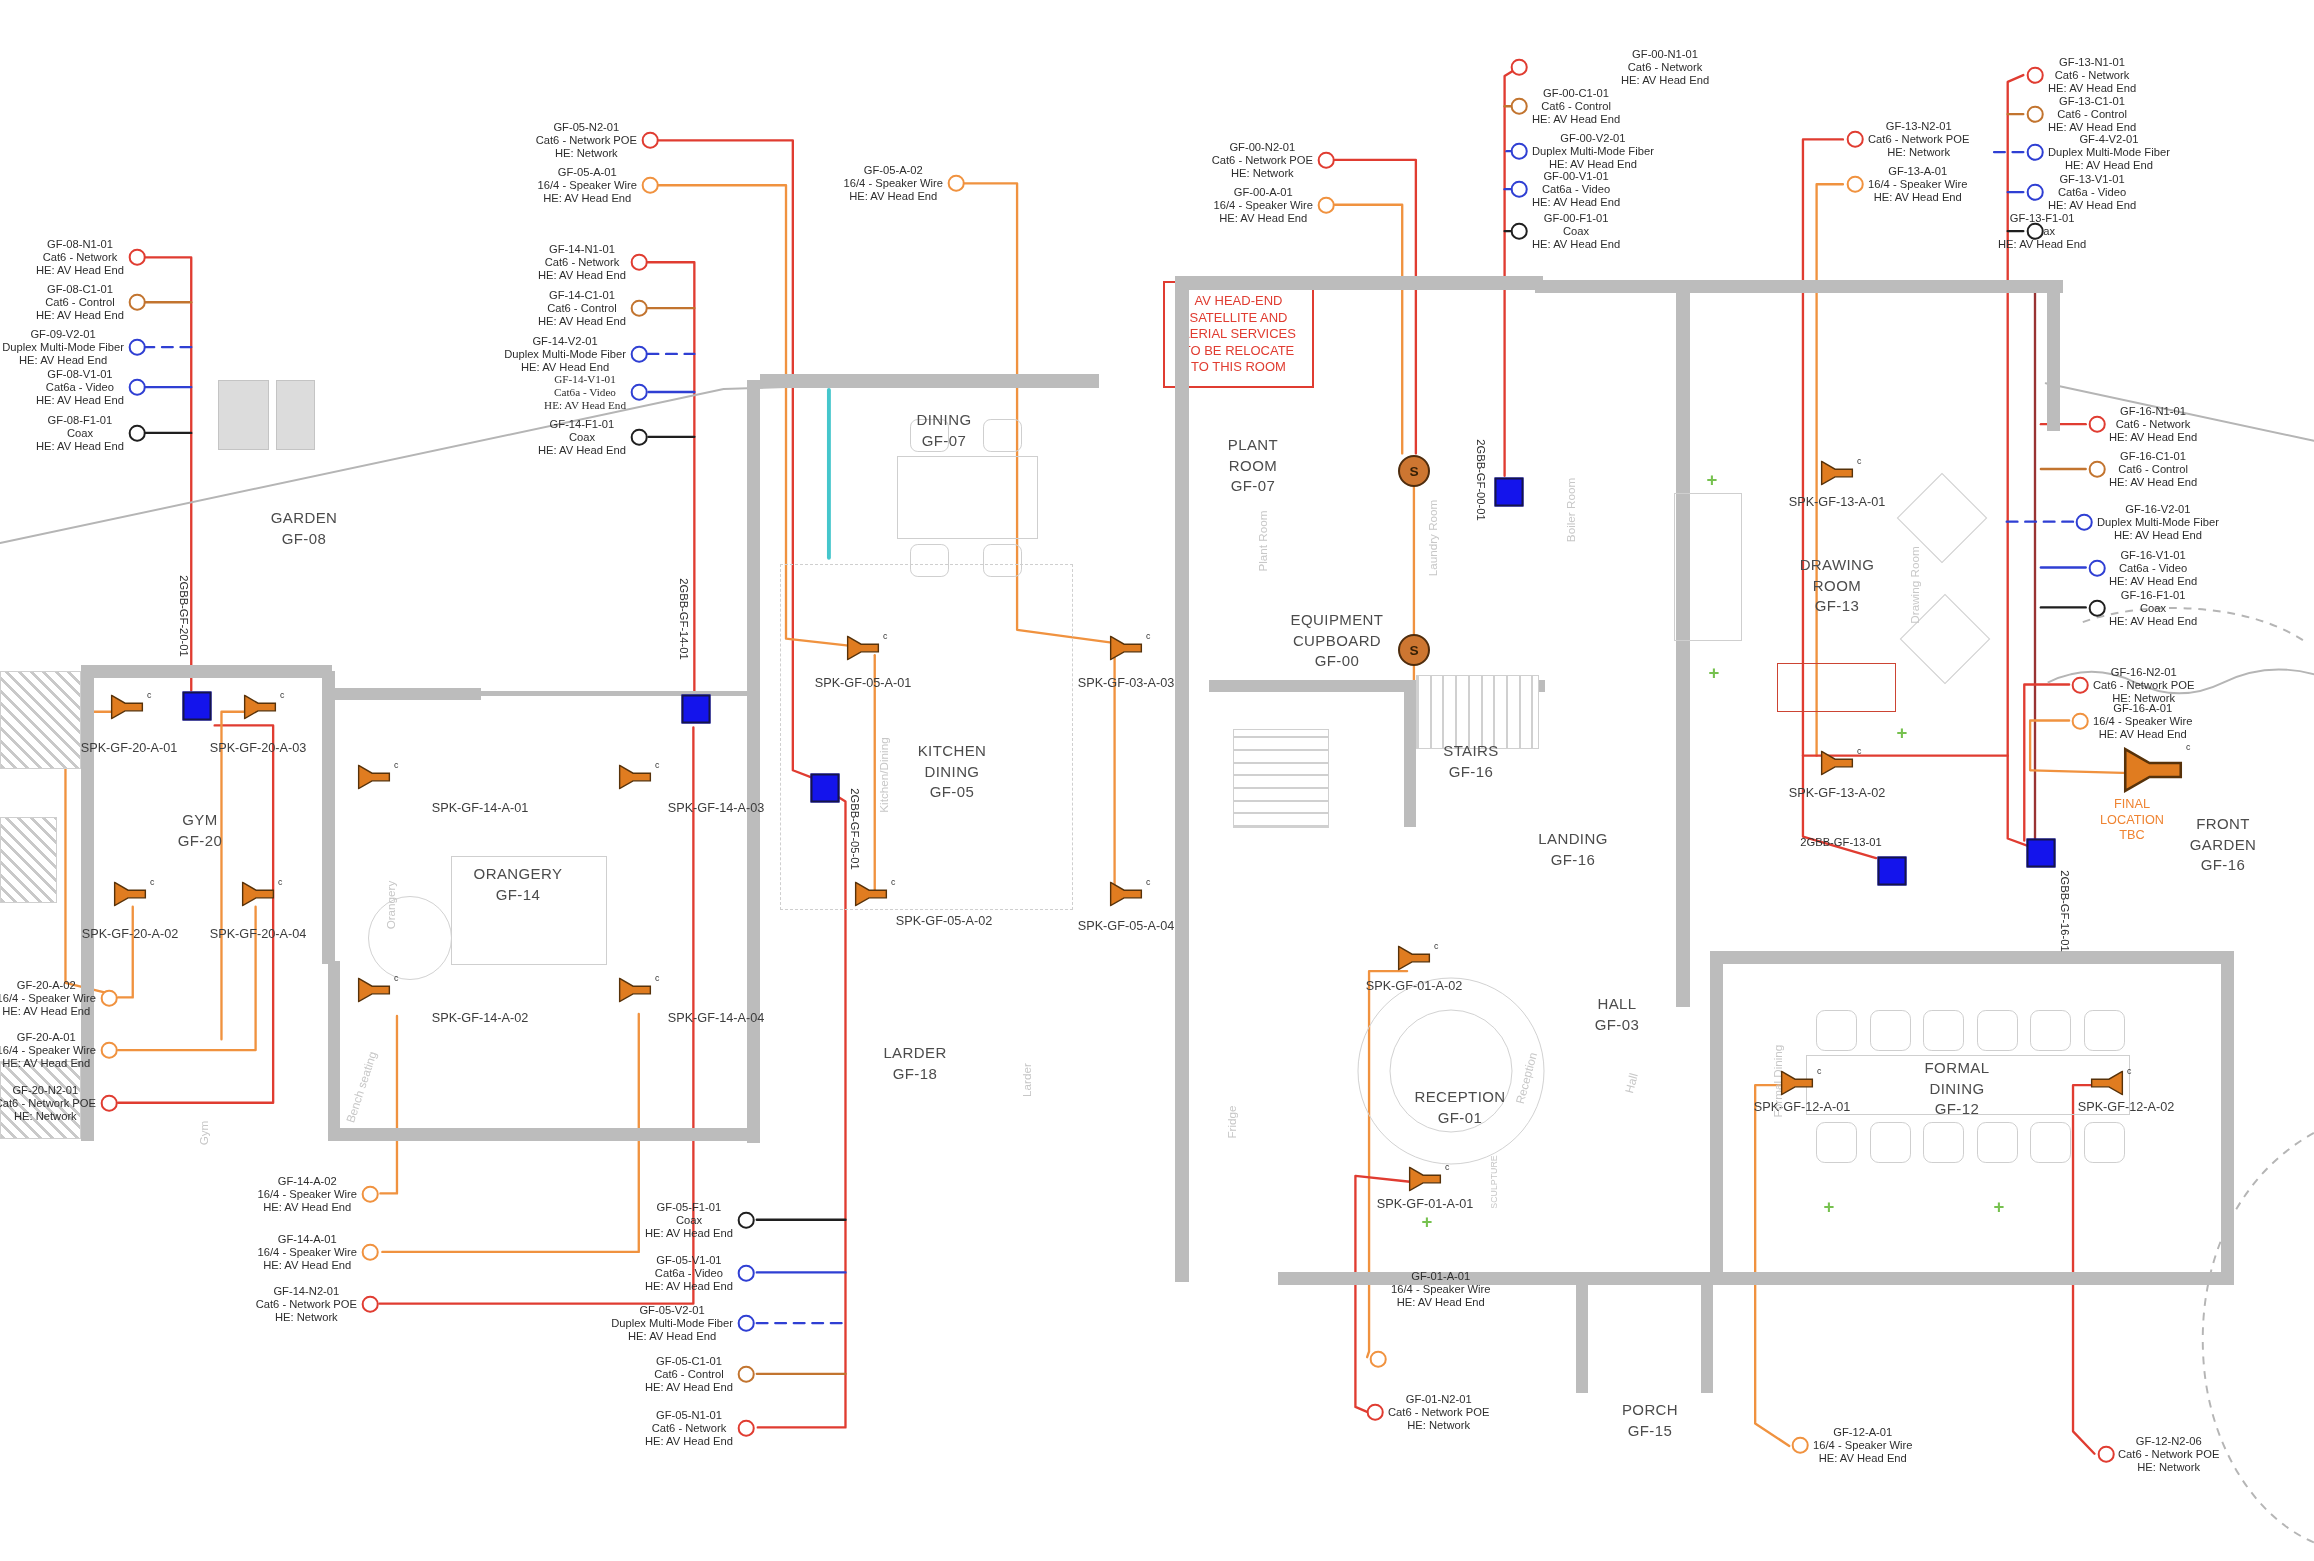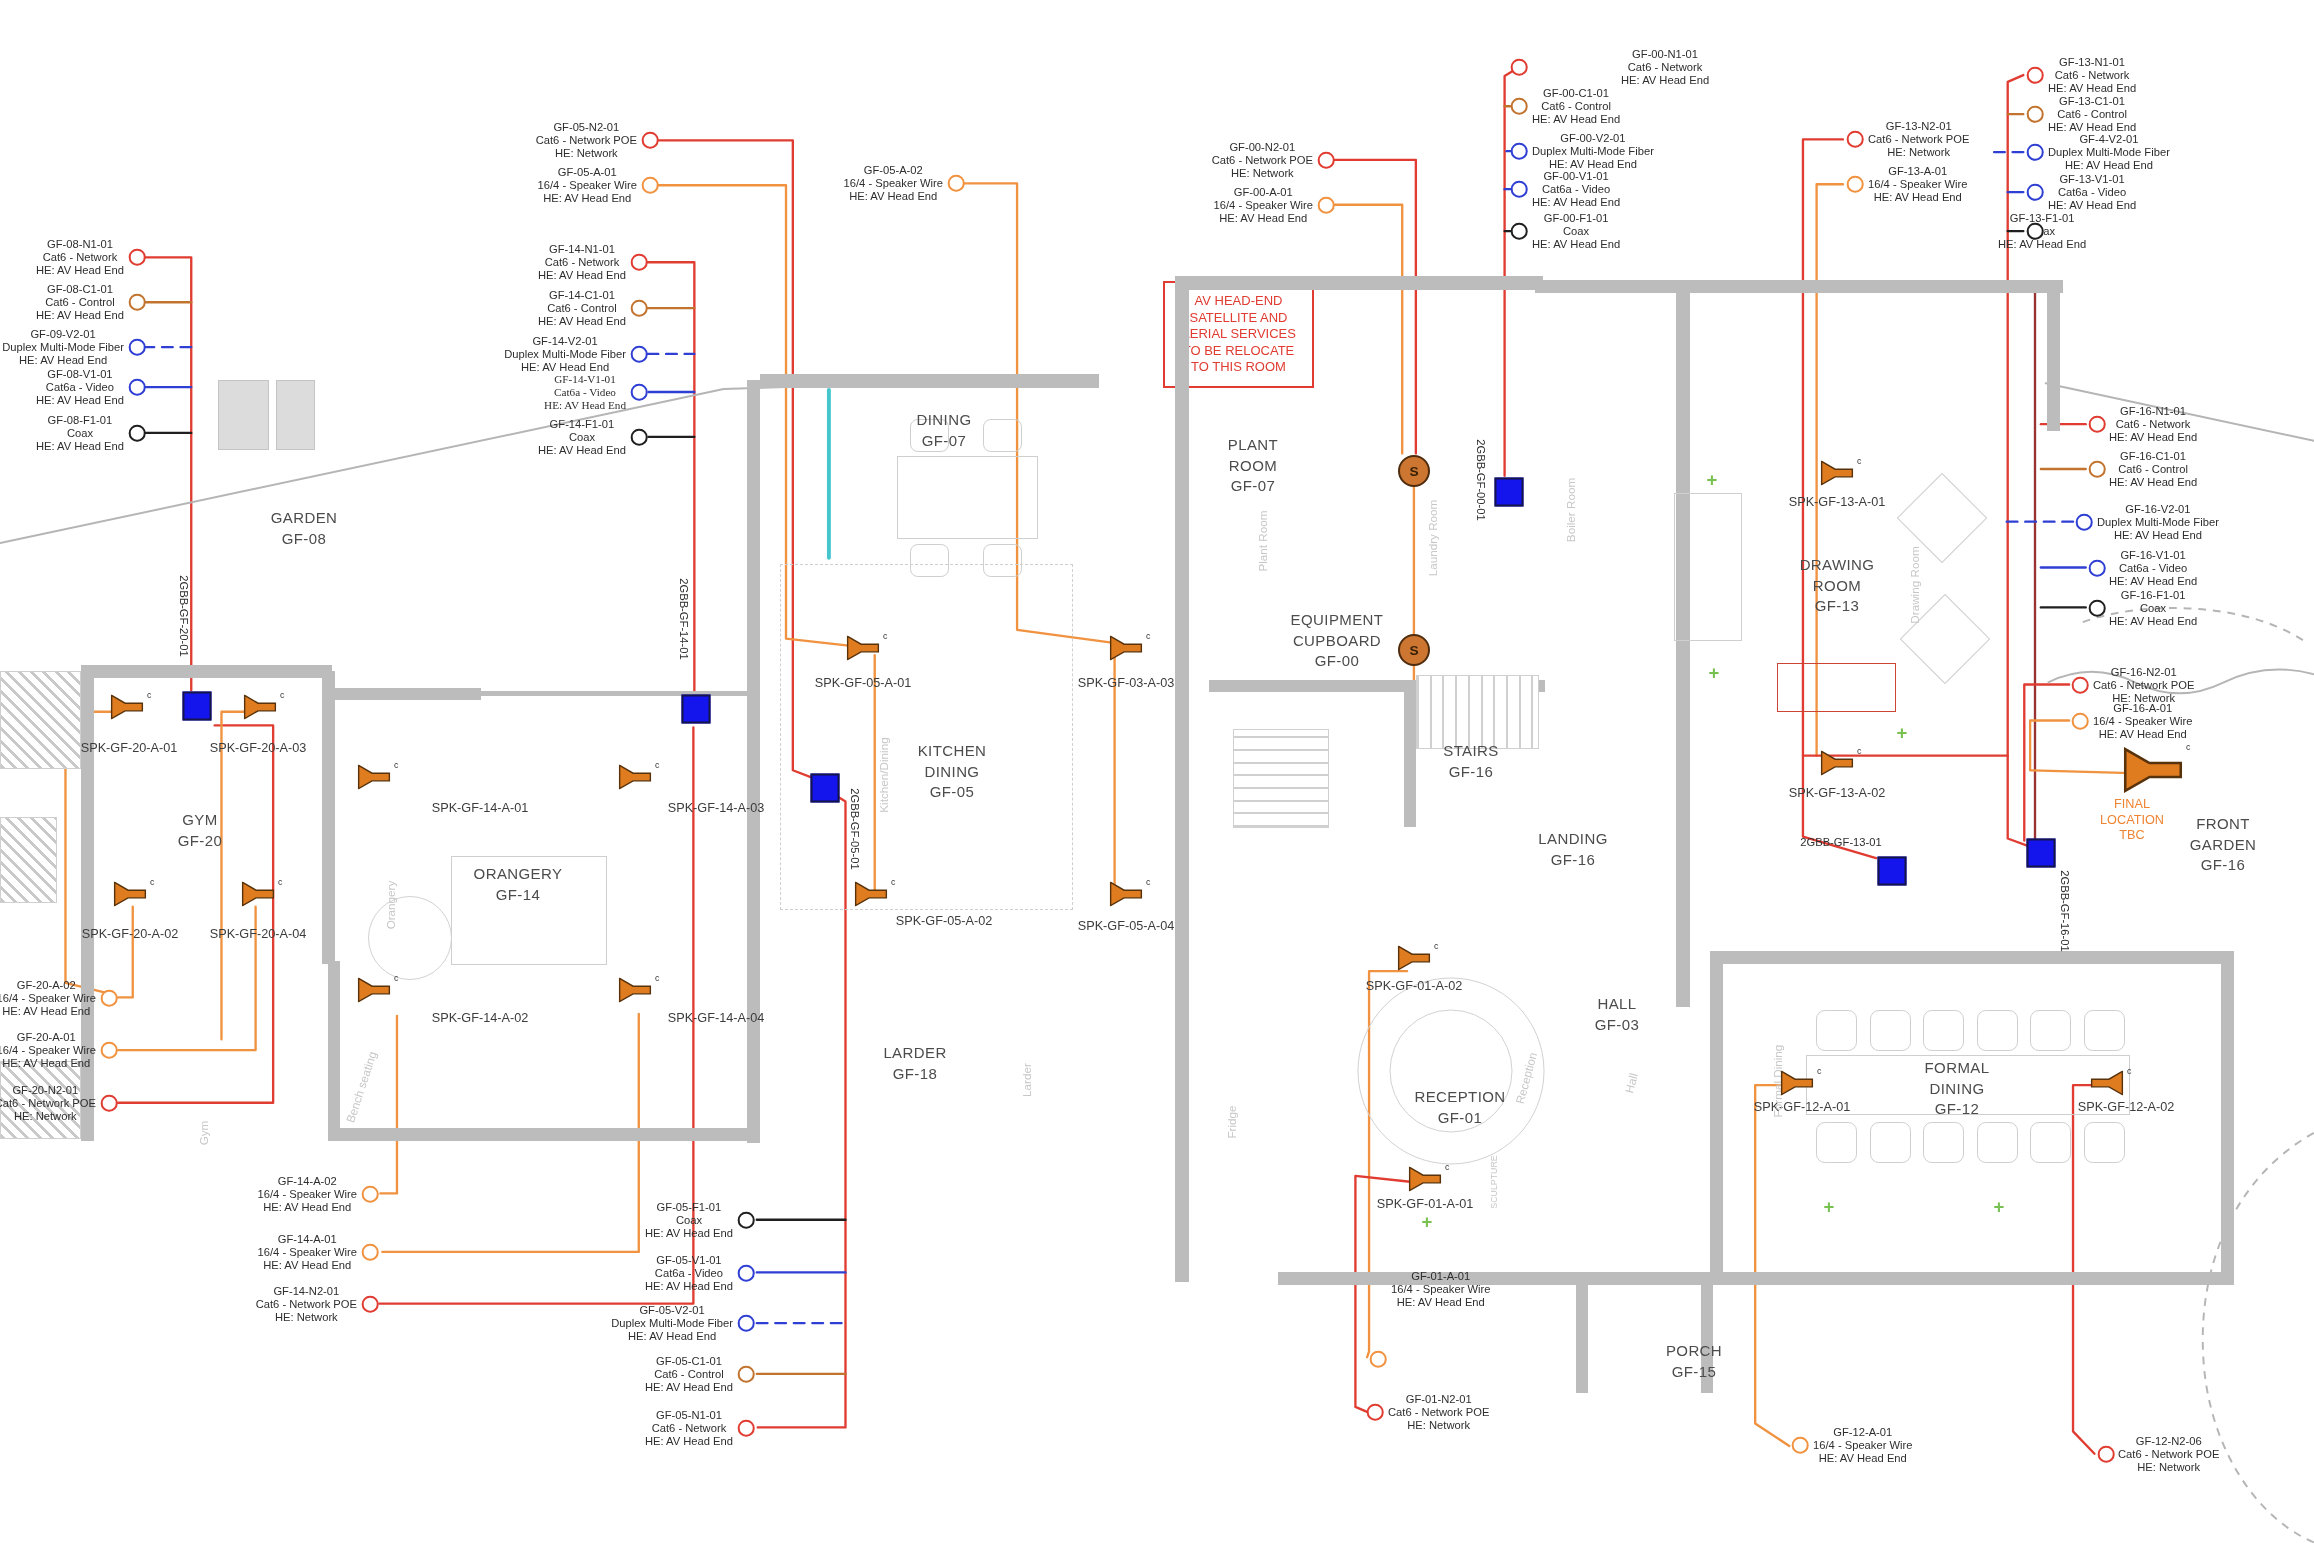--- a/index.html
+++ b/index.html
@@ -478,21 +478,21 @@
 CUPBOARD
 GF-00</div>
     <div class="room" style="left: 1471px; top: 761px;">STAIRS
 GF-16</div>
     <div class="room" style="left: 1573px; top: 849px;">LANDING
 GF-16</div>
     <div class="room" style="left: 1617px; top: 1014px;">HALL
 GF-03</div>
     <div class="room" style="left: 1460px; top: 1107px;">RECEPTION
 GF-01</div>
-    <div class="room" style="left: 1650px; top: 1361px; margin-left: 44px;">PORCH
+    <div class="room" style="left: 1650px; top: 1420px;">PORCH
 GF-15</div>
     <div class="room" style="left: 1957px; top: 1089px;">FORMAL
 DINING
 GF-12</div>
     <div class="room" style="left: 1837px; top: 586px;">DRAWING
 ROOM
 GF-13</div>
     <div class="room" style="left: 2223px; top: 845px;">FRONT
 GARDEN
 GF-16</div>

